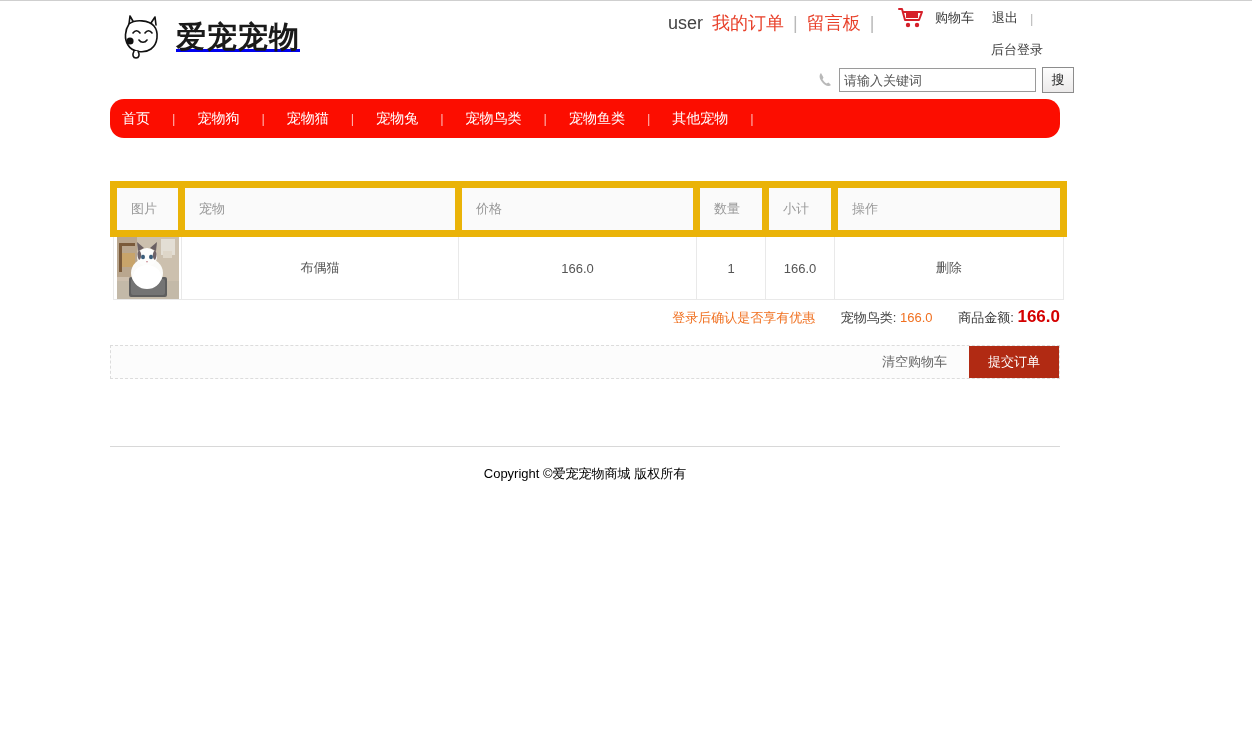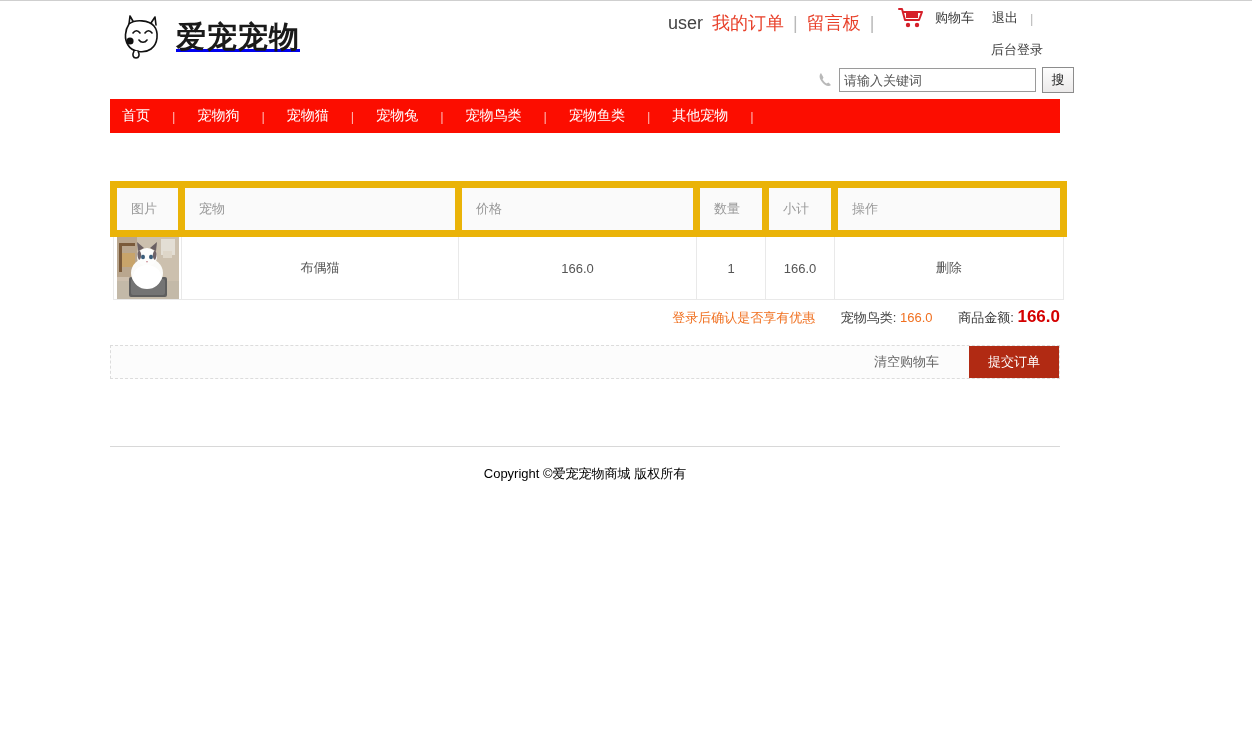--- a/index.html
+++ b/index.html
@@ -106,24 +106,25 @@
     color: #222;
     cursor: pointer;
     font-family: "Liberation Sans", "DejaVu Sans", sans-serif;
     padding: 0;
   }
 
   
   .nav {
     position: absolute;
     left: 110px; top: 98px;
-    width: 950px; height: 34px;
+    width: 950px; height: 39px;
     background: #fc0d00;
     display: flex;
     align-items: center;
+    border-radius: 14px;
   }
   .nav-item {
     color: #ffffff;
     font-size: 14px;
     text-decoration: none;
     padding: 0 12px;
     font-weight: 500;
   }
   .nav-sep {
     color: #ffb3ae;
@@ -194,21 +195,21 @@
     border: 1px dashed #dcdcdc;
     background: #fcfcfc;
     display: flex;
     align-items: center;
     justify-content: flex-end;
   }
   .clear-cart {
     font-size: 13px;
     color: #666;
     text-decoration: none;
-    margin-right: 30px;
+    margin-right: 22px;
   }
   .submit-order {
     background: #b12a13;
     color: #fff;
     font-size: 13px;
     border: none;
     height: 32px;
     padding: 0 19px;
     cursor: pointer;
     font-family: "Liberation Sans", "DejaVu Sans", sans-serif;

